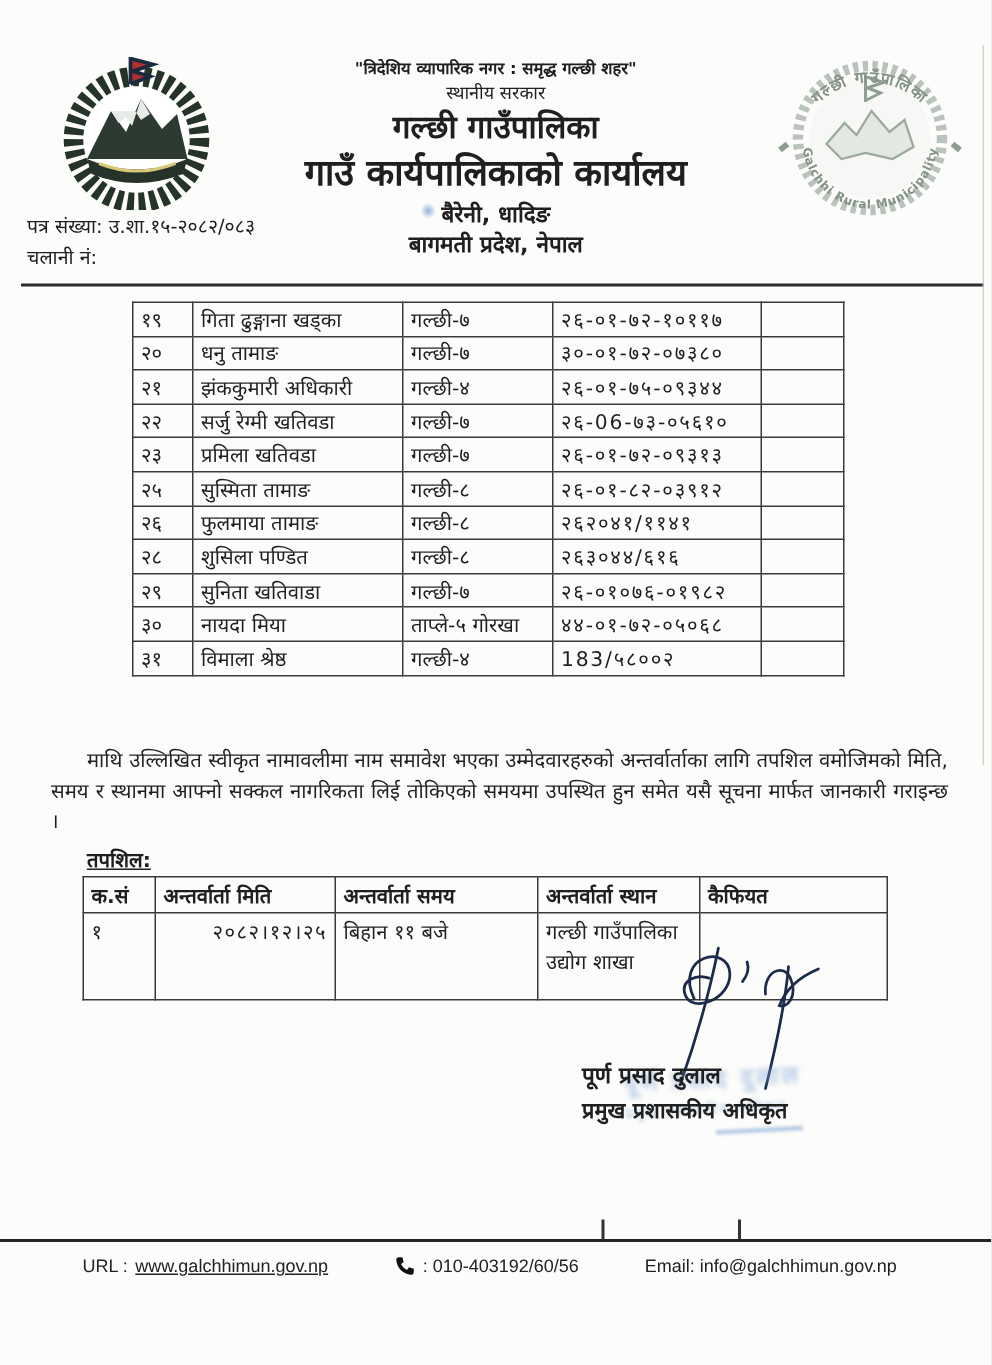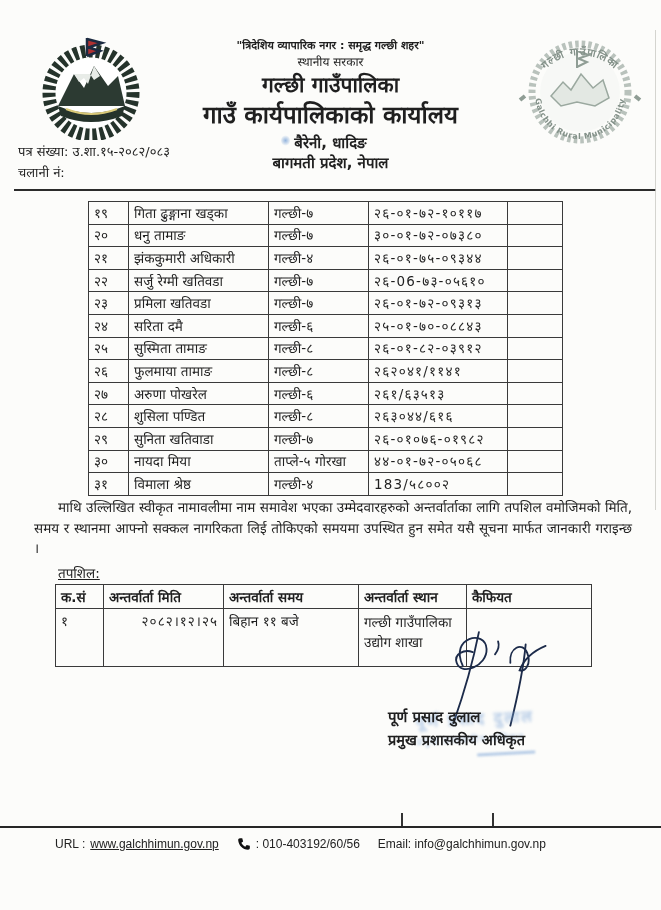--- a/index.html
+++ b/index.html
@@ -25,42 +25,42 @@
   table{border-collapse:collapse;table-layout:fixed;}
   td,th{border:1.4px solid #3a3a3a;padding:0 5px;overflow:hidden;white-space:nowrap;}
   .candidates{position:absolute;left:88px;top:201px;width:474px;font-size:13.5px;}
   .candidates td{height:21.6px;vertical-align:middle;}
   .col-sn{width:40px;} .col-name{width:140px;} .col-addr{width:100px;}
   .col-cit{width:139px;} .col-rem{width:55px;}
   .cit-cell{letter-spacing:1.2px;}
   
   .para{position:absolute;left:34px;top:497px;width:598px;font-size:13.5px;line-height:20.5px;
         text-align:justify;text-indent:24px;}
-  .tapasil{position:absolute;left:58px;top:564px;font-size:13.5px;font-weight:normal;text-decoration:underline;}
+  .tapasil{position:absolute;left:58px;top:564px;font-size:13.5px;font-weight:bold;text-decoration:underline;}
   
   .schedule{position:absolute;left:55px;top:584px;width:536px;font-size:13.5px;}
   .schedule th{height:23px;text-align:left;font-weight:bold;vertical-align:middle;}
   .schedule td{height:54px;vertical-align:top;padding-top:3px;}
   .s-sn{width:48px;} .s-date{width:120px;letter-spacing:1px;text-align:right;} .s-time{width:135px;}
   .s-place{width:108px;white-space:normal;line-height:20px;} .s-rem{width:125px;}
   
   .sig-block{position:absolute;left:388px;top:626px;width:214px;text-align:left;}
   .sig-svg{overflow:visible;display:block;margin:0 auto;}
   .sig-name{position:relative;z-index:2;font-size:15px;font-weight:600;margin-top:-12px;}
   .sig-title{position:relative;z-index:2;font-size:14.5px;font-weight:600;margin-top:3px;}
   .stamp{position:absolute;left:28px;top:80px;width:178px;z-index:1;transform:rotate(-3deg);
          color:#7ba3d6;pointer-events:none;}
   .stamp-l1{font-size:16px;font-weight:bold;letter-spacing:2px;filter:blur(1.6px);opacity:.55;}
   .stamp-l2{font-size:10px;letter-spacing:1px;filter:blur(1.2px);opacity:.5;margin-top:2px;}
   .stamp-dash{width:58px;height:2.5px;background:#7ba3d6;filter:blur(1px);opacity:.55;margin:8px auto 0;}
   .tick{position:absolute;width:2px;height:13px;background:#333;top:813px;}
   .tick1{left:401px;} .tick2{left:492px;}
   
   .footer{position:absolute;left:0;right:0;top:826px;border-top:2.2px solid #262626;
-          padding:9px 0 0 55px;display:flex;align-items:center;gap:18px;
+          padding:9px 0 0 55px;display:flex;align-items:center;gap:44px;
           font-size:12px;font-family:"Liberation Sans",sans-serif;color:#222;}
   .footer .grp{display:flex;align-items:center;gap:5px;}
   .underlined{text-decoration:underline;}
 </style>
 </head>
 <body>
 
 <div class="page">
 
   <div class="logo logo-left">
@@ -156,51 +156,37 @@
         </tr>
 
         <tr>
           <td>२३</td>
           <td>प्रमिला खतिवडा</td>
           <td>गल्छी-७</td>
           <td class="cit-cell">२६-०१-७२-०९३१३</td>
           <td></td>
         </tr>
 
-        <tr>
-          <td>२४</td>
-          <td>सरिता दमै</td>
-          <td>गल्छी-६</td>
-          <td class="cit-cell">२५-०१-७०-०८८४३</td>
-          <td></td>
-        </tr>
 
         <tr>
           <td>२५</td>
           <td>सुस्मिता तामाङ</td>
           <td>गल्छी-८</td>
           <td class="cit-cell">२६-०१-८२-०३९१२</td>
           <td></td>
         </tr>
 
         <tr>
           <td>२६</td>
           <td>फुलमाया तामाङ</td>
           <td>गल्छी-८</td>
           <td class="cit-cell">२६२०४१/११४१</td>
           <td></td>
         </tr>
 
-        <tr>
-          <td>२७</td>
-          <td>अरुणा पोखरेल</td>
-          <td>गल्छी-६</td>
-          <td class="cit-cell">२६१/६३५१३</td>
-          <td></td>
-        </tr>
 
         <tr>
           <td>२८</td>
           <td>शुसिला पण्डित</td>
           <td>गल्छी-८</td>
           <td class="cit-cell">२६३०४४/६१६</td>
           <td></td>
         </tr>
 
         <tr>

